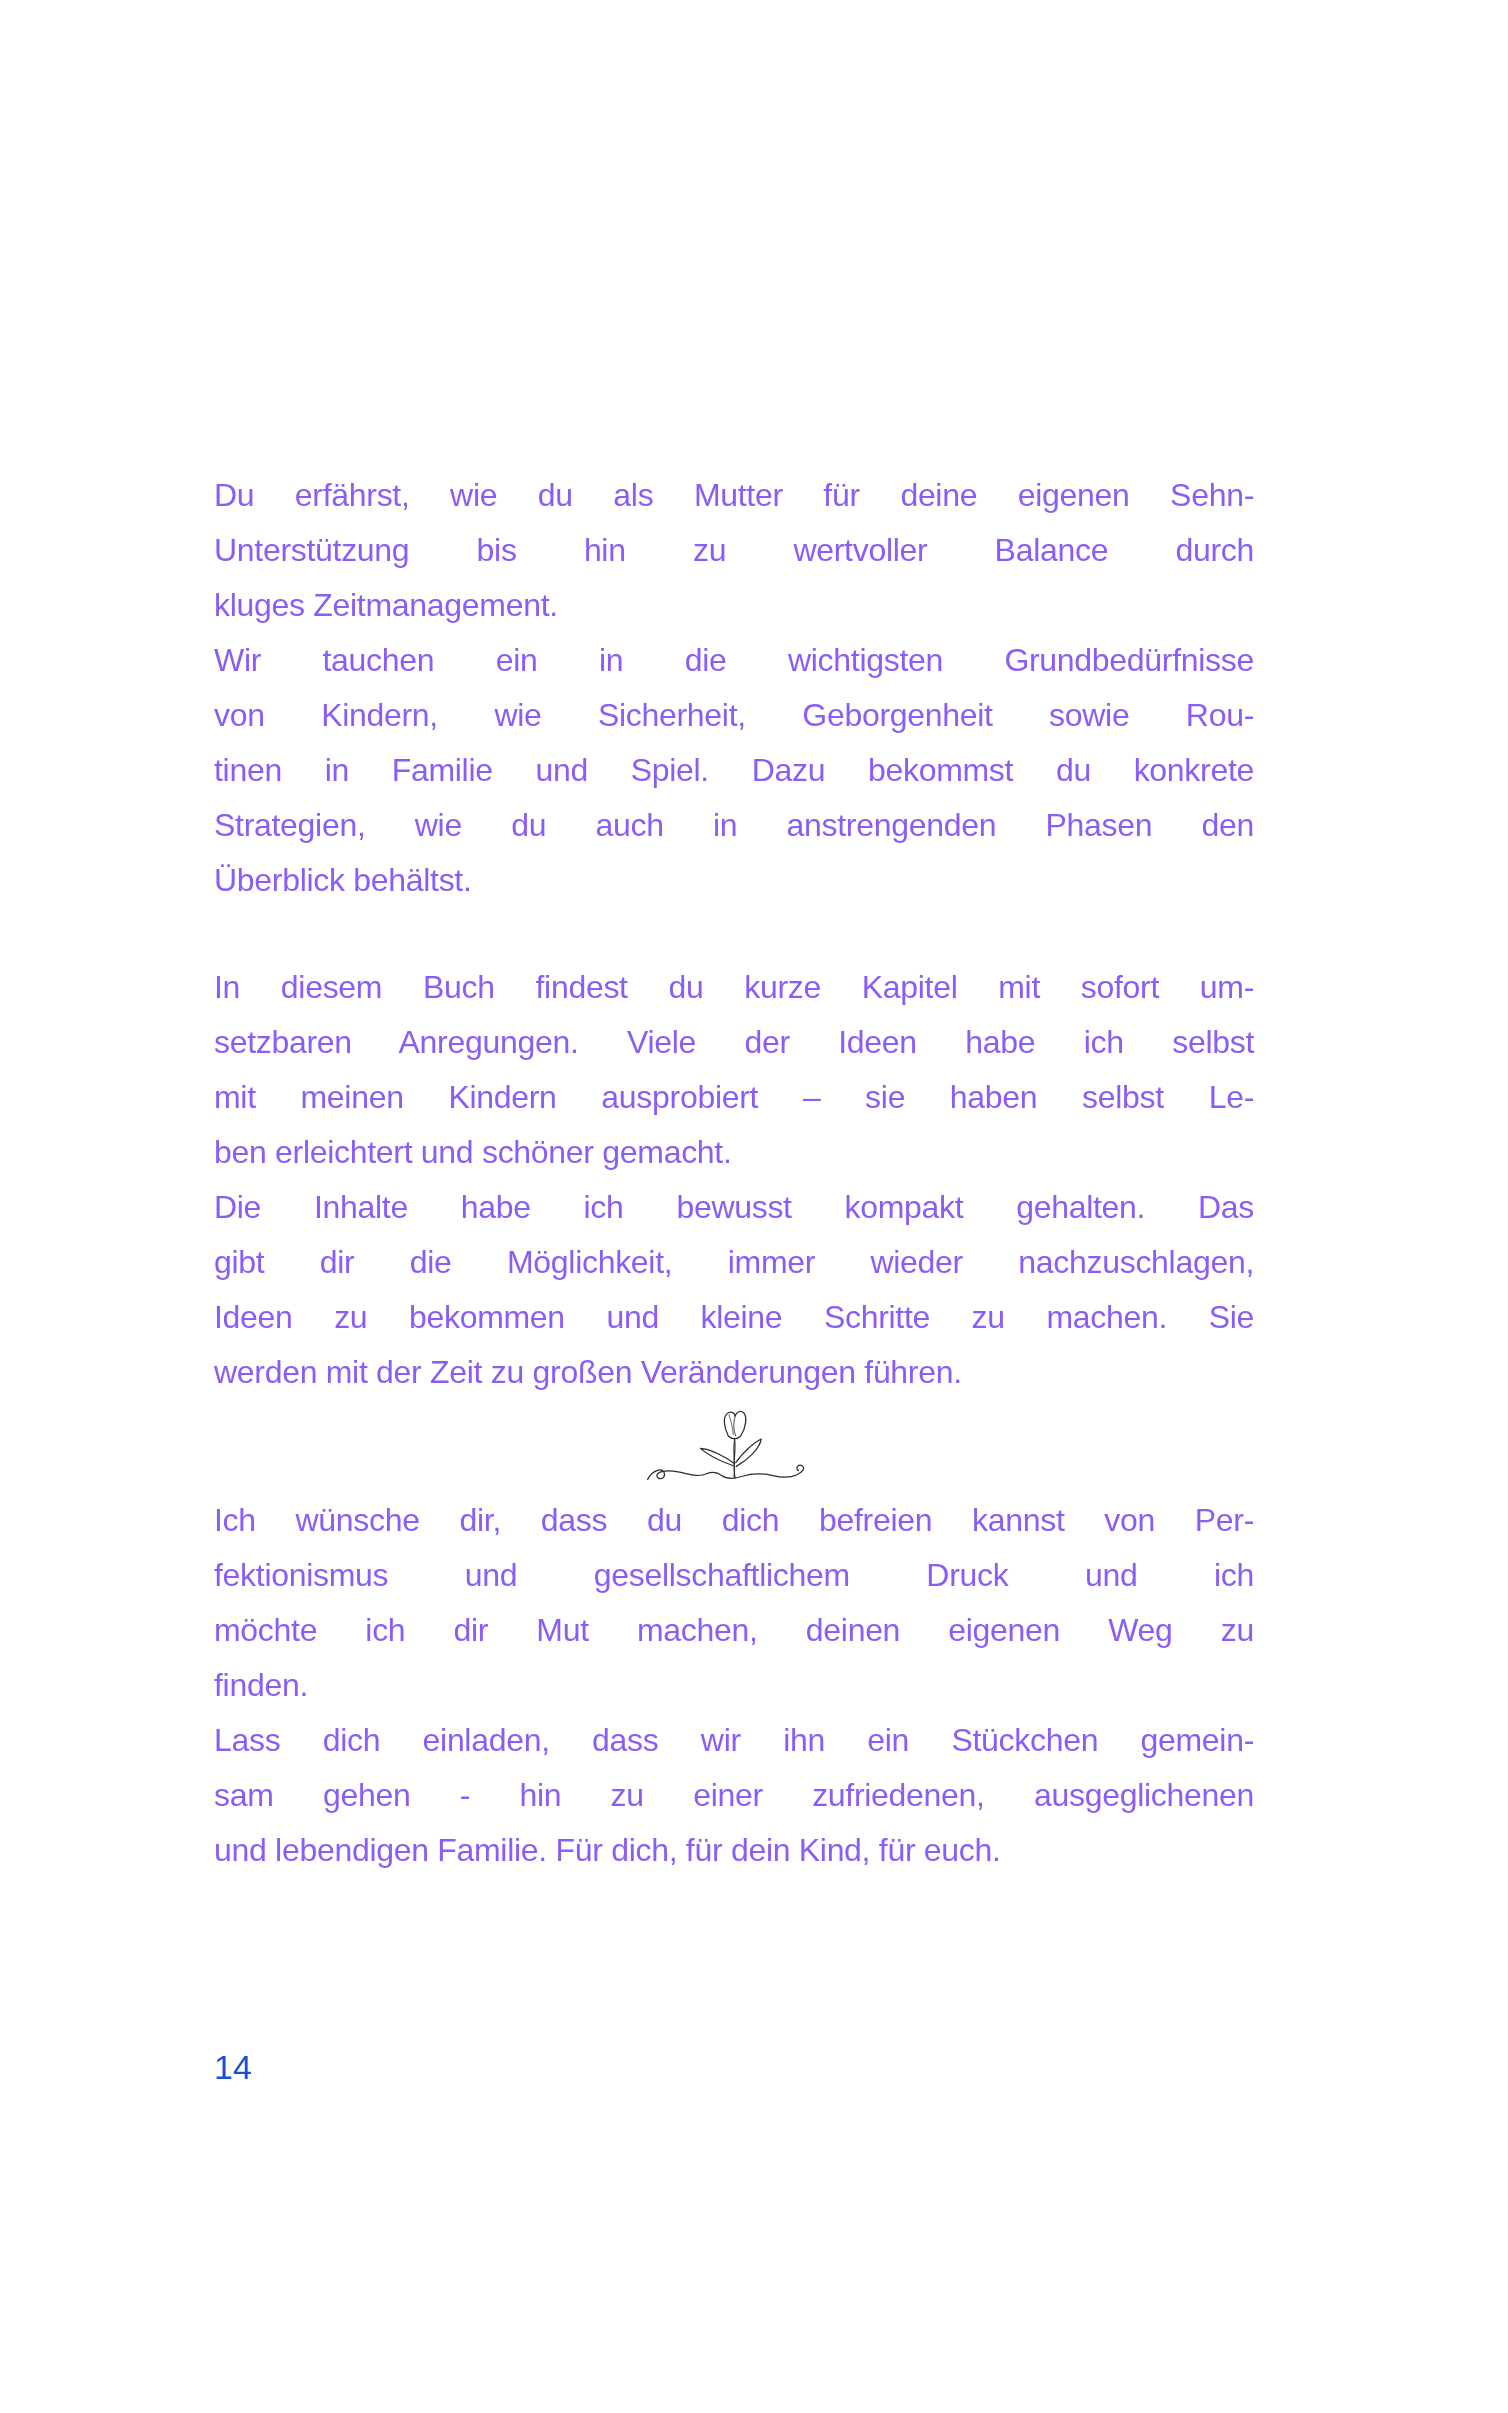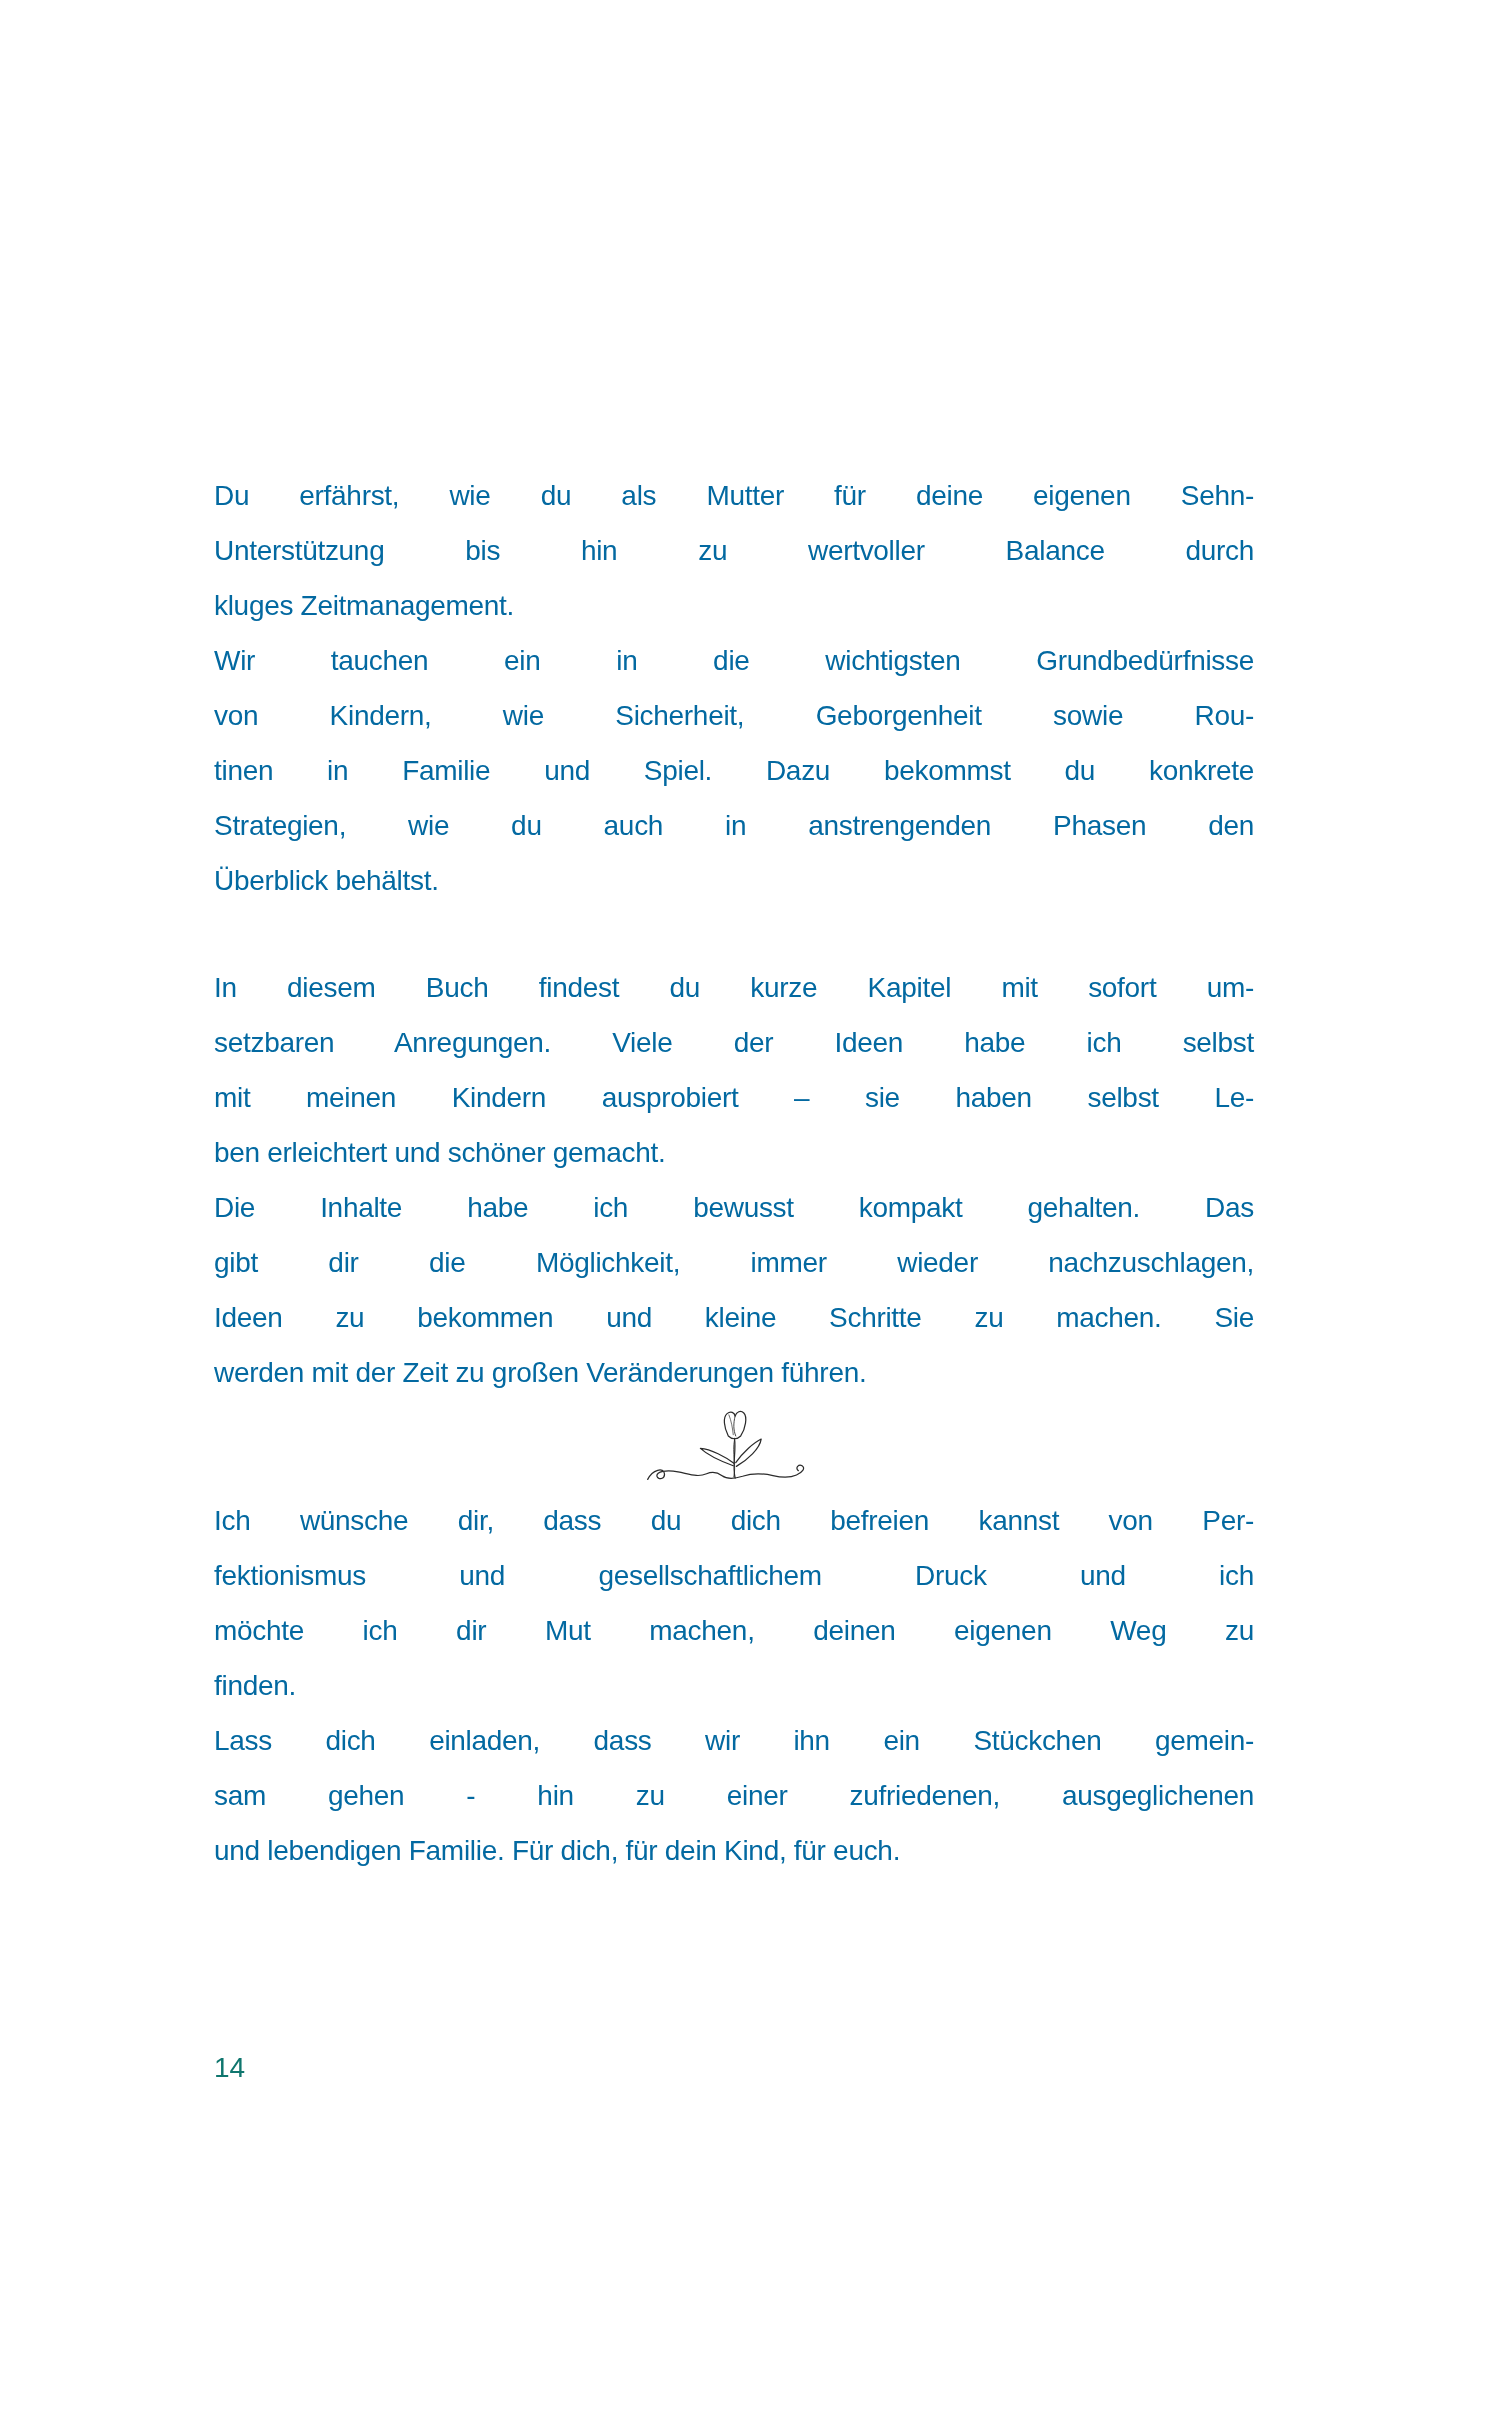--- a/index.html
+++ b/index.html
@@ -19,26 +19,26 @@
   }
   .content {
     position: absolute;
     left: 214px;
     top: 468px;
     width: 1040px;
   }
   .para { margin: 0; padding: 0; }
   .para.gap-before { margin-top: 52px; }
   .line {
-    font-size: 28px;
+    font-size: 32px;
     line-height: 55px;
     letter-spacing: -0.3px;
     text-align: justify;
     text-align-last: justify;
-    color: #0369a1;
+    color: #8b5cf6;
   }
   .line.last { text-align: left; text-align-last: left; }
   .ornament-wrap {
     height: 93px;
     display: flex;
     align-items: center;
     justify-content: center;
   }
   .tulip {
     width: 201px;
@@ -46,23 +46,23 @@
     stroke: #2b2b2b;
     fill: none;
     stroke-width: 2;
     stroke-linecap: round;
     stroke-linejoin: round;
   }
   .page-number {
     position: absolute;
     left: 214px;
     top: 2040px;
-    font-size: 28px;
+    font-size: 34px;
     line-height: 55px;
-    color: #0f766e;
+    color: #1d4ed8;
   }
 </style>
 </head>
 <body>
 
 <div class="page">
   <div class="content">
 
     <div class="para">
       <div class="line">Du erfährst, wie du als Mutter für deine eigenen Sehn-</div>

